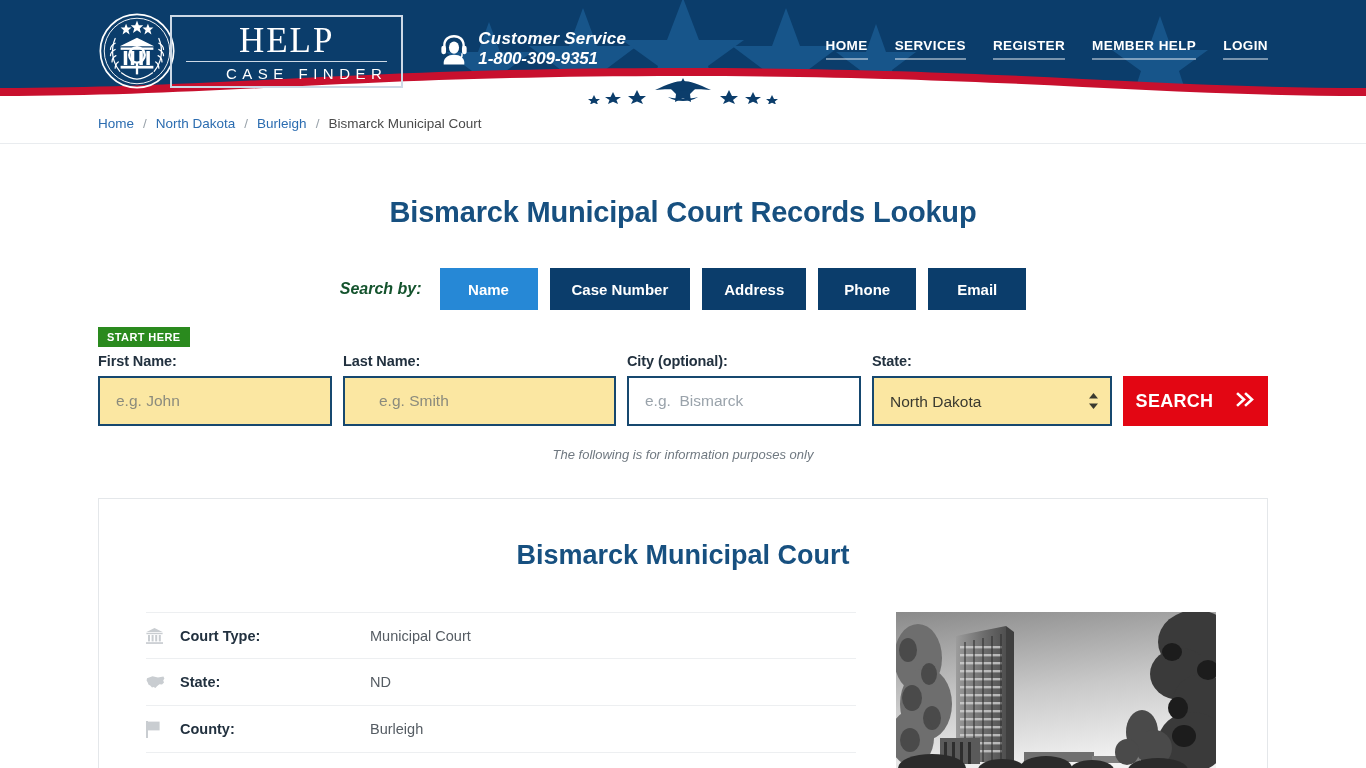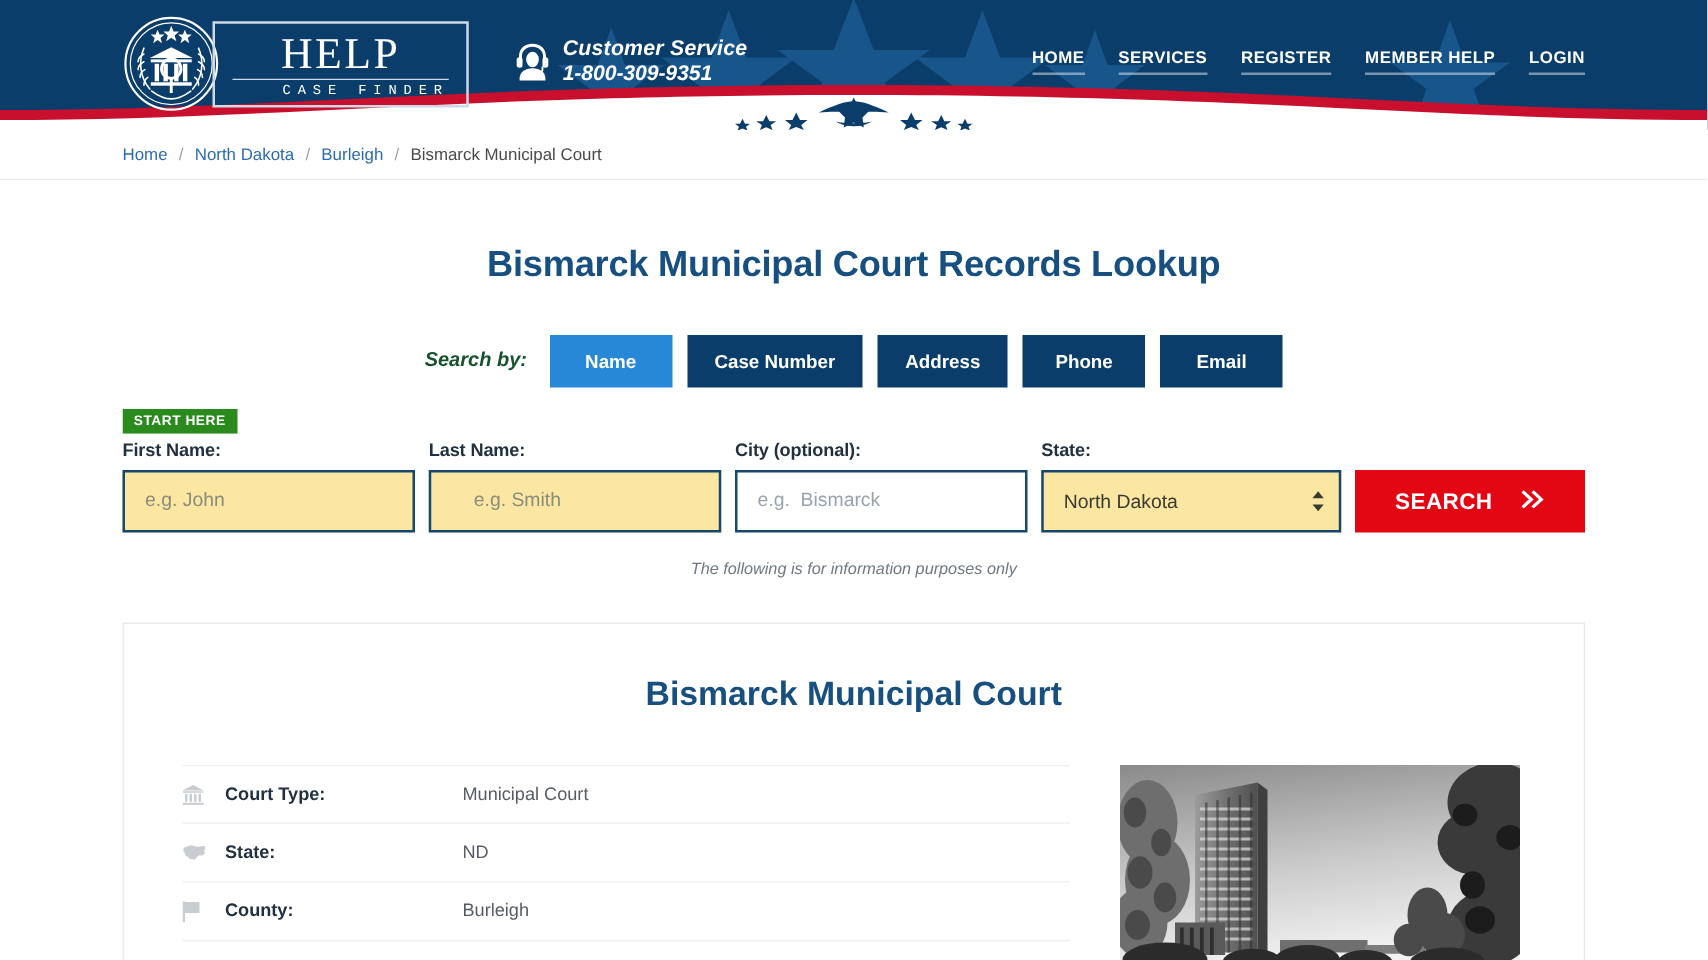--- a/index.html
+++ b/index.html
@@ -40,22 +40,22 @@
   .logo-main {
     color: #ffffff;
     font-family: "Liberation Serif", serif;
     font-size: 35px;
     letter-spacing: 2px;
     display: block;
     font-weight: 400;
   }
   .logo-rule { height: 1px; background: #cdd9e6; margin: 3px 0 4px 0; }
   .logo-sub {
-    color: #ffffff; font-size: 11px; letter-spacing: 5.5px;
-    display: block; font-family: Liberation Mono, monospace; padding-left: 40px;
+    color: #ffffff; font-size: 15px; letter-spacing: 5.5px;
+    display: block; font-family: Liberation Sans, sans-serif; padding-left: 40px;
   }
 
   
   .cust { display: flex; align-items: center; margin: 29px 0 0 36px; }
   .cust-ico { width: 30px; height: 32px; flex: 0 0 30px; margin-right: 9px; }
   .cust-txt { line-height: 1.15; }
   .cust-label {
     display: block; color: #ffffff; font-size: 17px;
     font-style: italic; font-weight: bold; letter-spacing: .2px;
   }
@@ -137,21 +137,21 @@
   }
   .inp {
     height: 50px; border: 2px solid #16486f; background: #fbe7a2;
     font-size: 15.5px; color: #6b6b5e; padding: 0 16px;
     font-family: "Liberation Sans", sans-serif; outline: none;
   }
   .inp::placeholder { color: #8b8b7d; }
   .inp.white { background: #ffffff; }
   .inp.white::placeholder { color: #9aa3ab; }
   .w-first { width: 234px; }
-  .w-last  { width: 234px; padding-left: 34px; }
+  .w-last  { width: 273px; padding-left: 34px; }
   .w-city  { width: 234px; }
   .sel-wrap { position: relative; width: 240px; }
   .sel {
     width: 100%; height: 50px; border: 2px solid #16486f;
     background: #fbe7a2; font-size: 15.5px; color: #3a3a30;
     padding: 0 34px 0 16px; appearance: none; -webkit-appearance: none;
     font-family: "Liberation Sans", sans-serif; outline: none; cursor: pointer;
   }
   .sel-arrows {
     position: absolute; right: 13px; top: 50%; transform: translateY(-50%);

